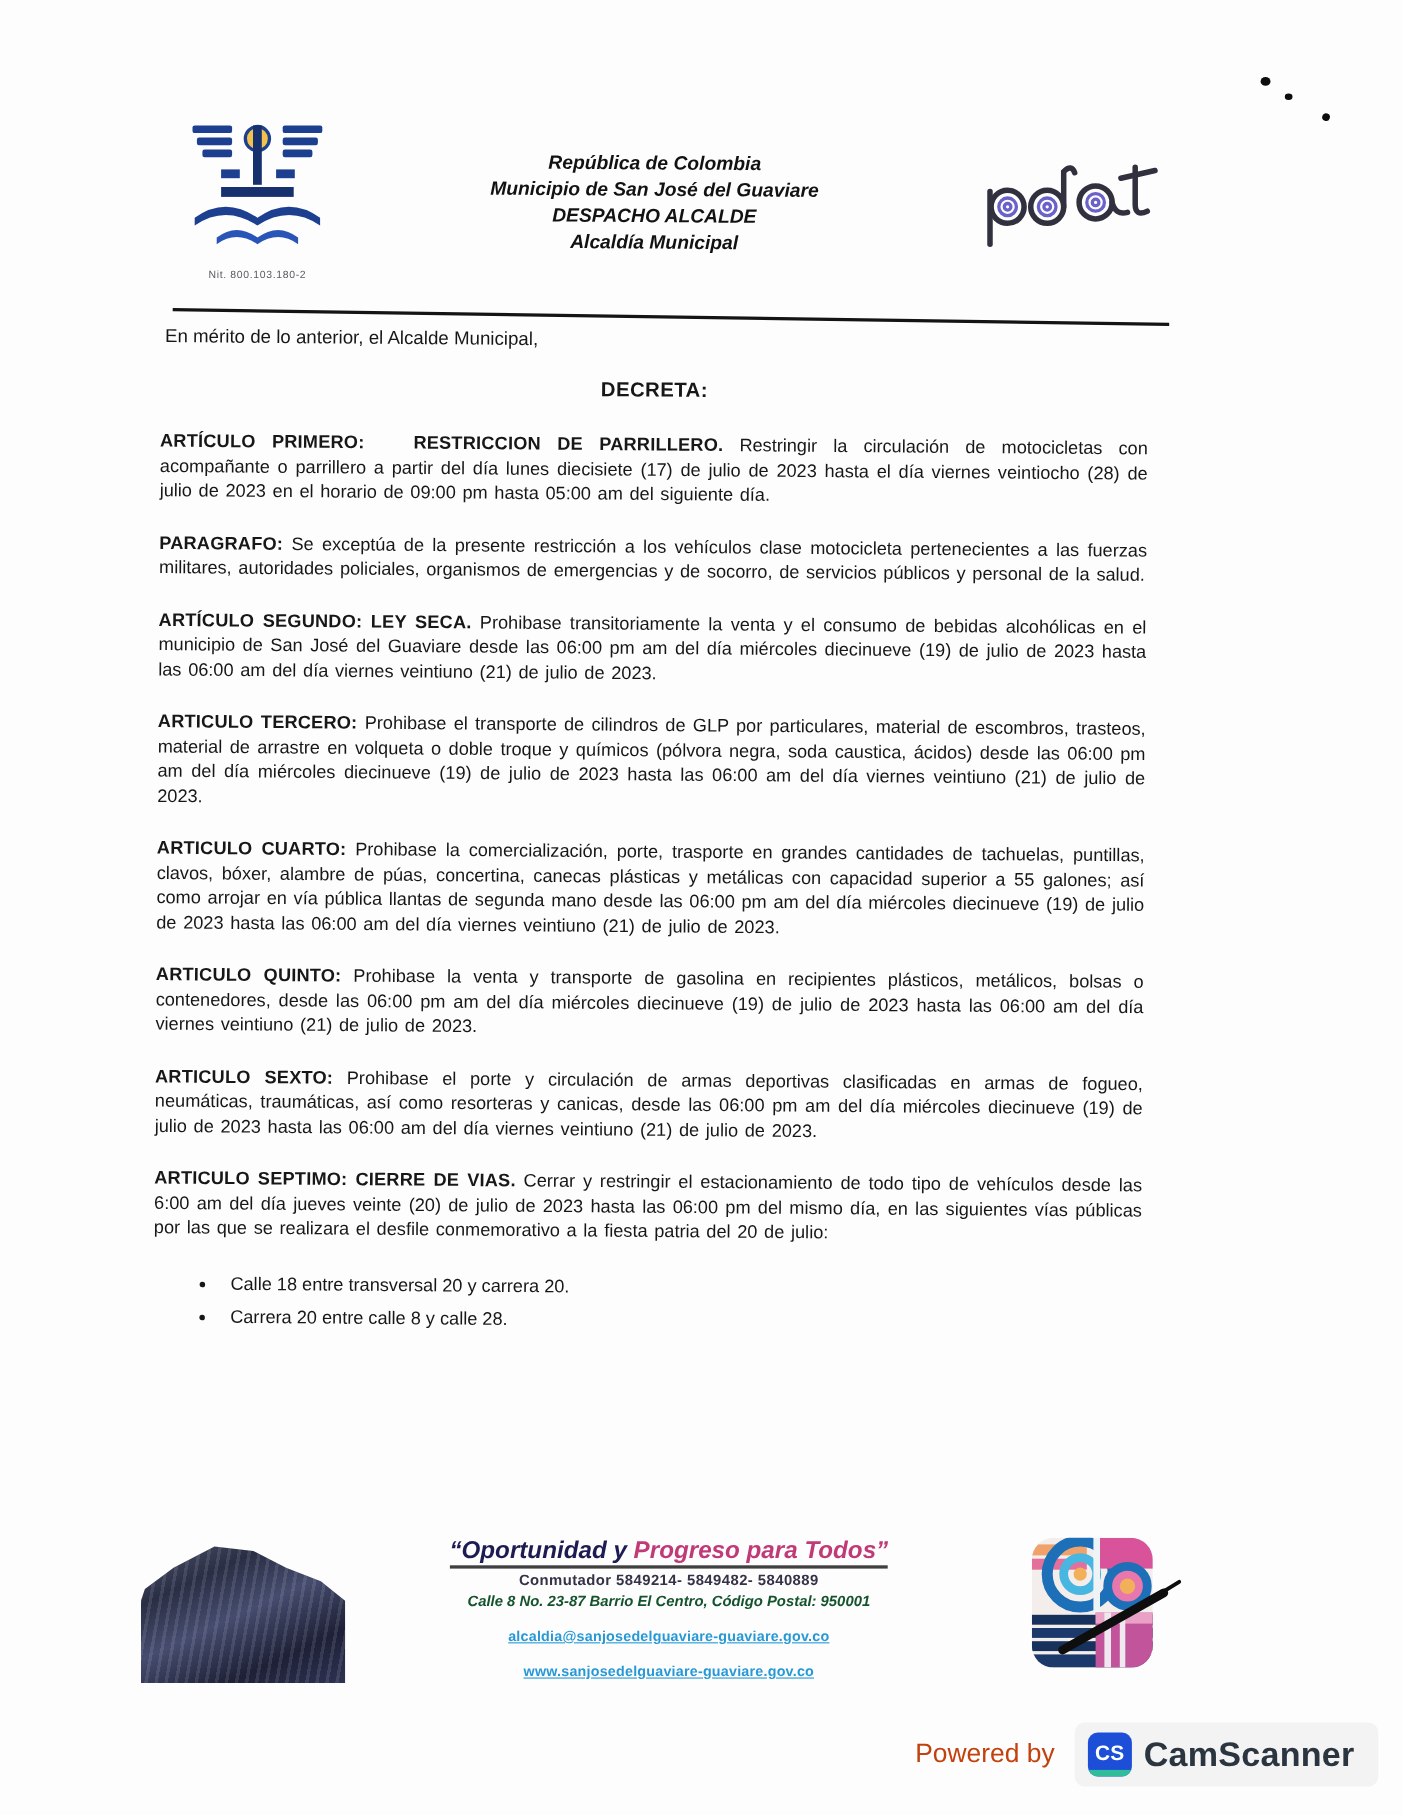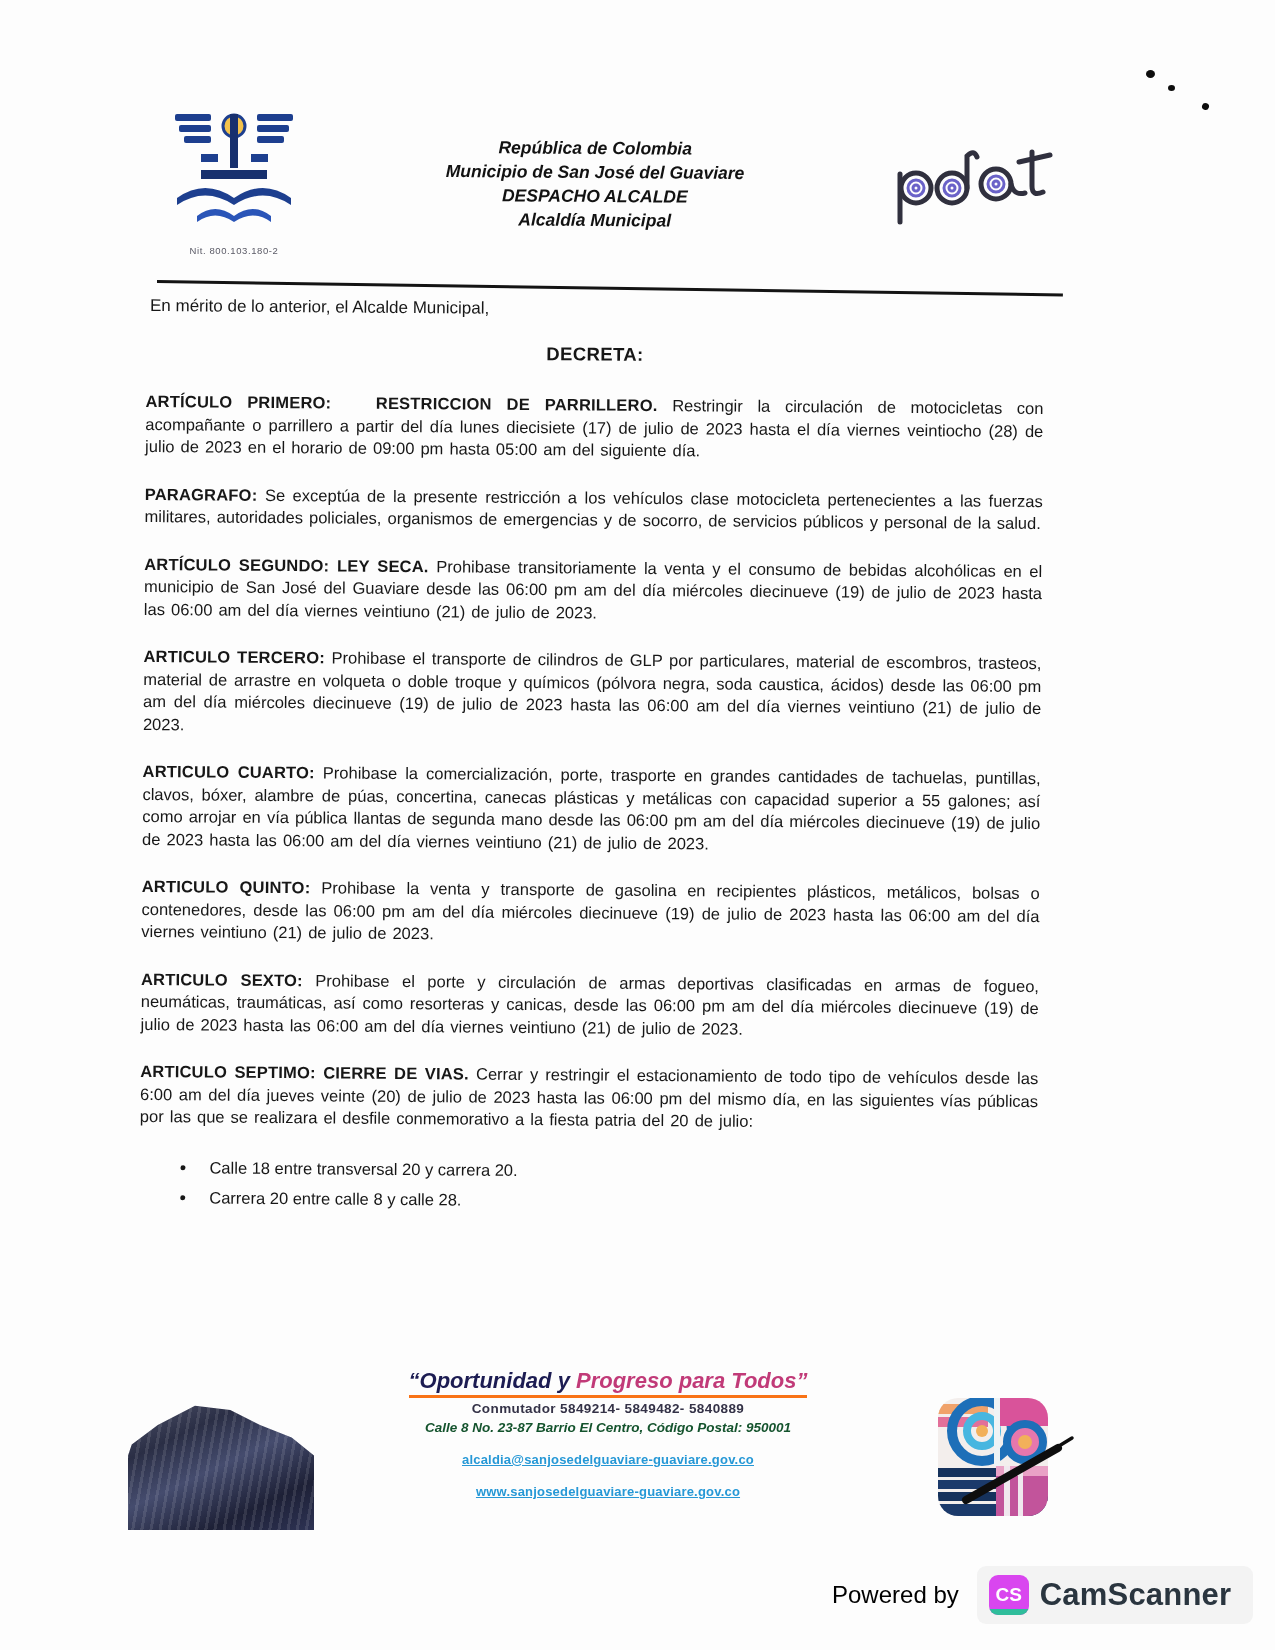--- a/index.html
+++ b/index.html
@@ -44,37 +44,37 @@
   
   .photo { position:absolute; left:128px; top:1392px; width:186px; height:138px;
            background:
              linear-gradient(155deg, #5a5e76 0%, #2a2e45 30%, #454c6e 52%, #1d2036 78%, #2e3354 100%);
            clip-path: polygon(2% 38%, 16% 24%, 36% 10%, 55% 13%, 71% 24%, 88% 33%, 100% 46%, 100% 100%, 0 100%, 0 46%); }
   .photo-inner { width:100%; height:100%;
            background: repeating-linear-gradient(100deg, rgba(255,255,255,0.10) 0 3px, transparent 3px 9px); }
 
   .footer-center { position:absolute; left:348px; top:1368px; width:520px; text-align:center; }
   .slogan { display:inline-block; font-size:22px; font-weight:bold; font-style:italic;
-            border-bottom:3px solid #f97316; padding-bottom:1px; white-space:nowrap; }
+            border-bottom:3px solid #404040; padding-bottom:1px; white-space:nowrap;margin-top:28px; }
   .slogan .dark   { color:#1c1c52; }
   .slogan .accent { color:#c13a78; }
   .phone { font-size:13.5px; font-weight:bold; color:#343247; margin-top:3px; letter-spacing:0.4px; }
   .addr  { font-size:13.5px; font-weight:bold; font-style:italic; color:#14532d; margin-top:4px; }
   .weblink { display:block; font-size:13px; font-weight:bold; color:#2698d6;
              text-decoration:underline; margin-top:17px; letter-spacing:0.2px; }
 
   .logo-color { position:absolute; left:938px; top:1398px; }
   .pen { position:absolute; left:958px; top:1428px; }
 
   
   .cs-row { position:absolute; left:832px; top:1566px; display:flex; align-items:center; }
-  .powered { font-size:24px; color:#000000; margin-right:18px; }
+  .powered { font-size:24px; color:#c2410c; margin-right:18px; }
   .badge { display:flex; align-items:center; background:#f3f3f3; border-radius:9px;
            padding:9px 22px 9px 12px; }
-  .cs-icon { position:relative; width:40px; height:40px; background:#d946ef; border-radius:9px;
+  .cs-icon { position:relative; width:40px; height:40px; background:#1d4ed8; border-radius:9px;
              color:#ffffff; font-weight:bold; font-size:19px; display:flex; align-items:center;
              justify-content:center; margin-right:11px; overflow:hidden; }
   .cs-icon::after { content:""; position:absolute; left:0; right:0; bottom:0; height:6px; background:#2fbd9b; }
   .brand { font-size:31px; color:#2a353f; font-weight:bold; letter-spacing:0.2px; }
 </style>
 </head>
 <body>
 
 <div class="page">
 

